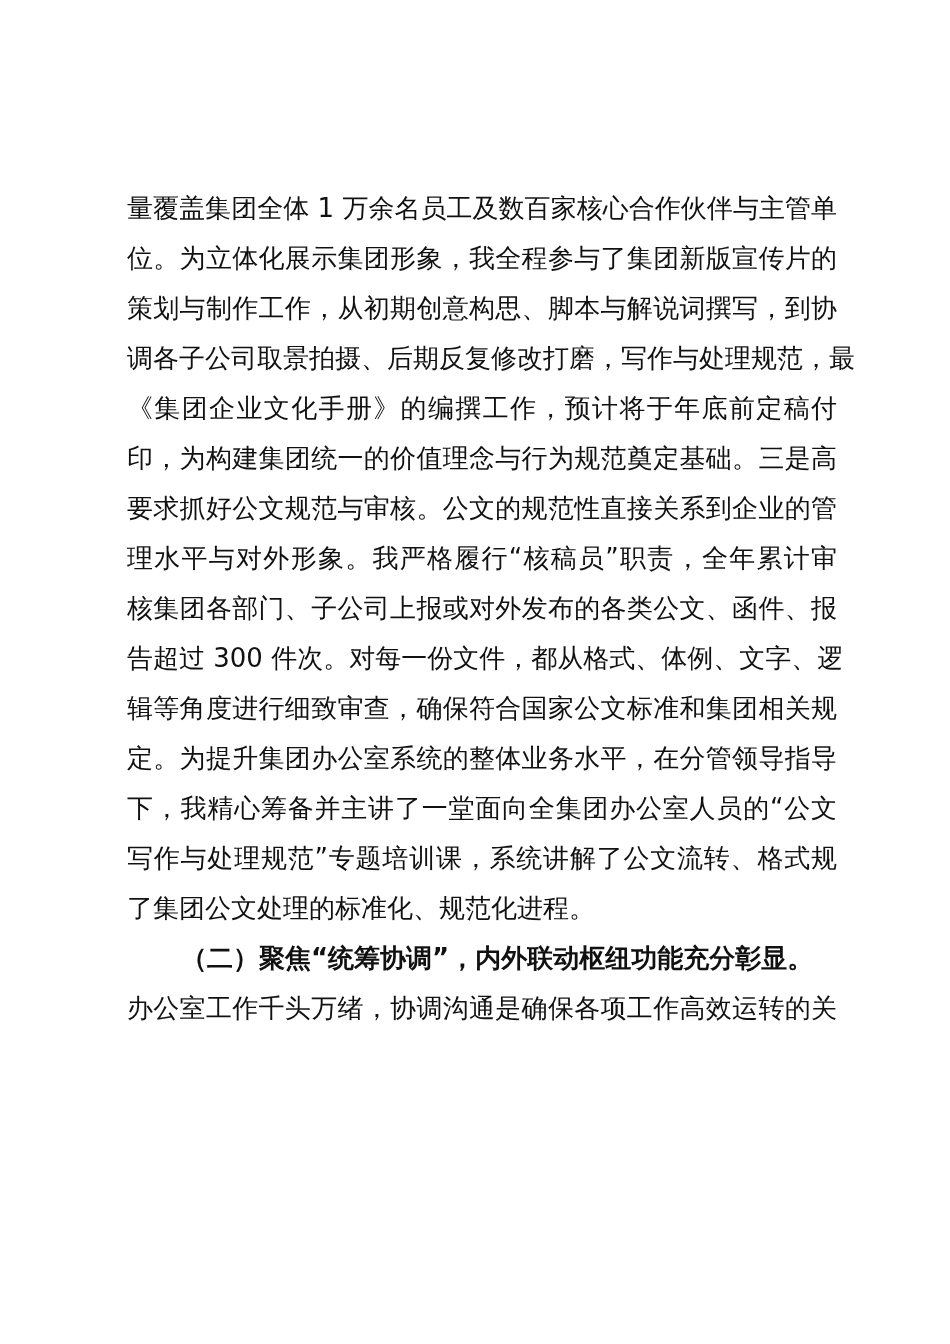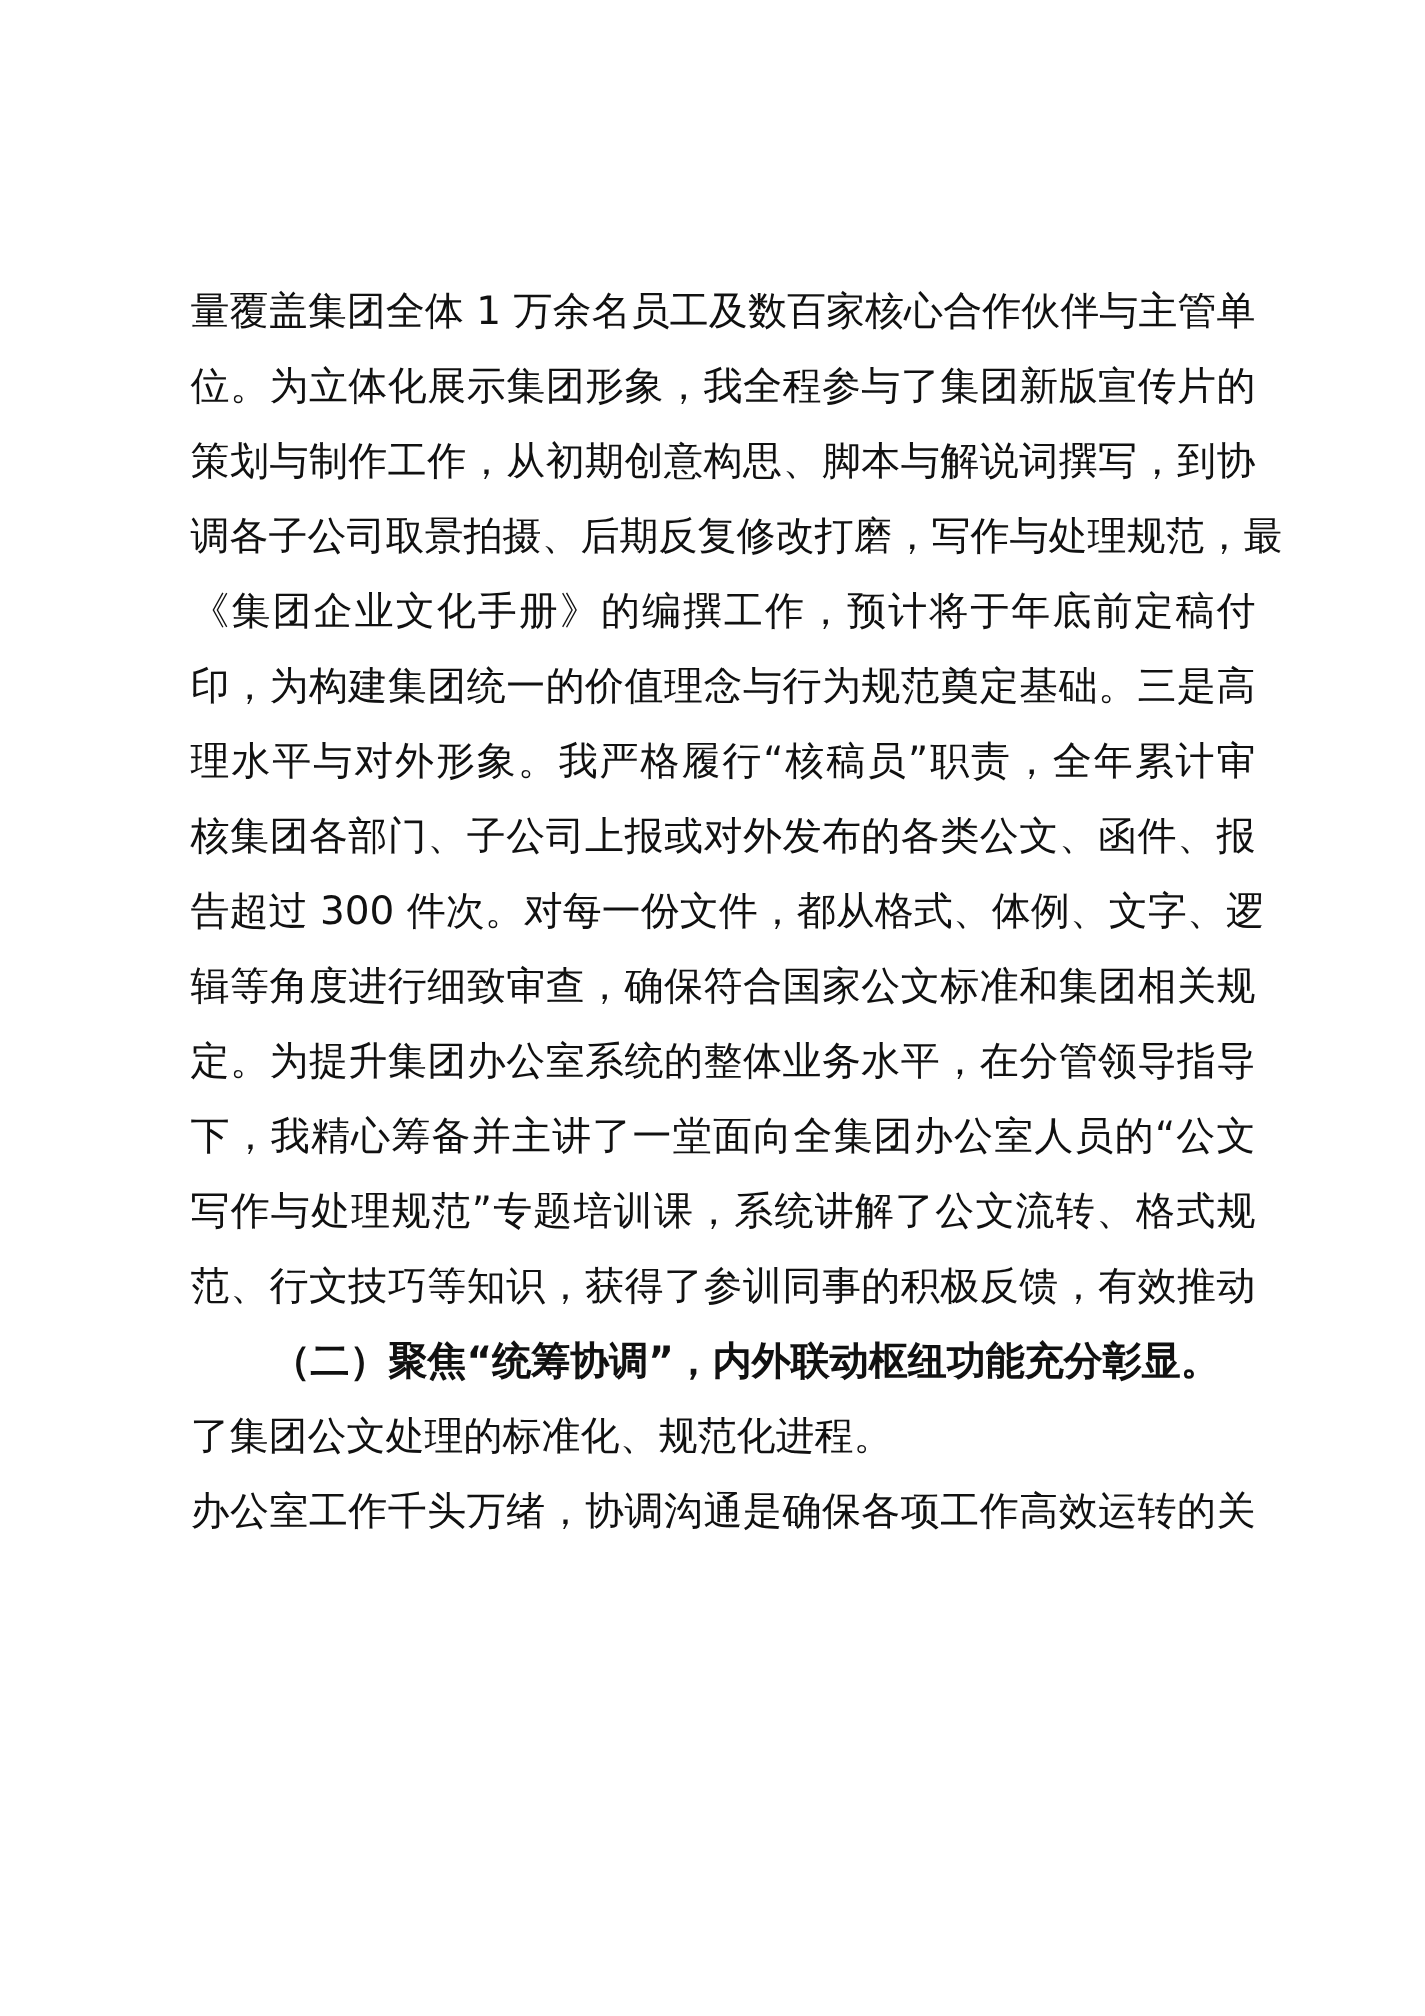--- a/index.html
+++ b/index.html
@@ -50,27 +50,27 @@
 <body>
 
 <div class="page">
   <div class="body-text">
     <div class="line">量覆盖集团全体 1 万余名员工及数百家核心合作伙伴与主管单</div>
     <div class="line">位。为立体化展示集团形象，我全程参与了集团新版宣传片的</div>
     <div class="line">策划与制作工作，从初期创意构思、脚本与解说词撰写，到协</div>
     <div class="line">调各子公司取景拍摄、后期反复修改打磨，写作与处理规范，最</div>
     <div class="line">《集团企业文化手册》的编撰工作，预计将于年底前定稿付</div>
     <div class="line">印，为构建集团统一的价值理念与行为规范奠定基础。三是高</div>
+    <div class="line">要求抓好公文规范与审核。公文的规范性直接关系到企业的管</div>
     <div class="line">理水平与对外形象。我严格履行“核稿员”职责，全年累计审</div>
     <div class="line">核集团各部门、子公司上报或对外发布的各类公文、函件、报</div>
     <div class="line">告超过 300 件次。对每一份文件，都从格式、体例、文字、逻</div>
     <div class="line">辑等角度进行细致审查，确保符合国家公文标准和集团相关规</div>
     <div class="line">定。为提升集团办公室系统的整体业务水平，在分管领导指导</div>
     <div class="line">下，我精心筹备并主讲了一堂面向全集团办公室人员的“公文</div>
     <div class="line">写作与处理规范”专题培训课，系统讲解了公文流转、格式规</div>
-    <div class="line">范、行文技巧等知识，获得了参训同事的积极反馈，有效推动</div>
+    <div class="line last">了集团公文处理的标准化、规范化进程。</div>
+
     <div class="line heading last">（二）聚焦“统筹协调”，内外联动枢纽功能充分彰显。</div>
-
-    <div class="line last">了集团公文处理的标准化、规范化进程。</div>
 
     <div class="line">办公室工作千头万绪，协调沟通是确保各项工作高效运转的关</div>
   </div>
 </div>
 
 </body></html>

